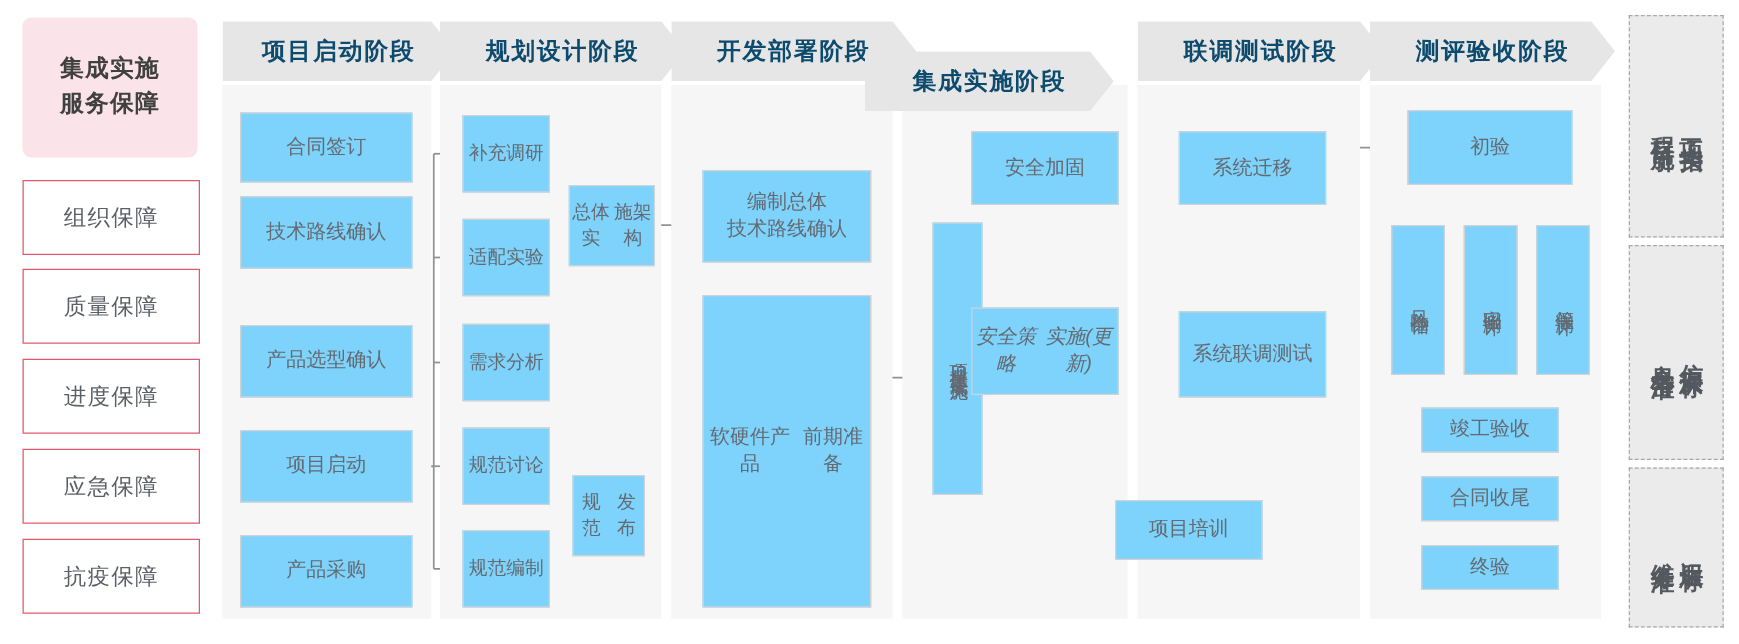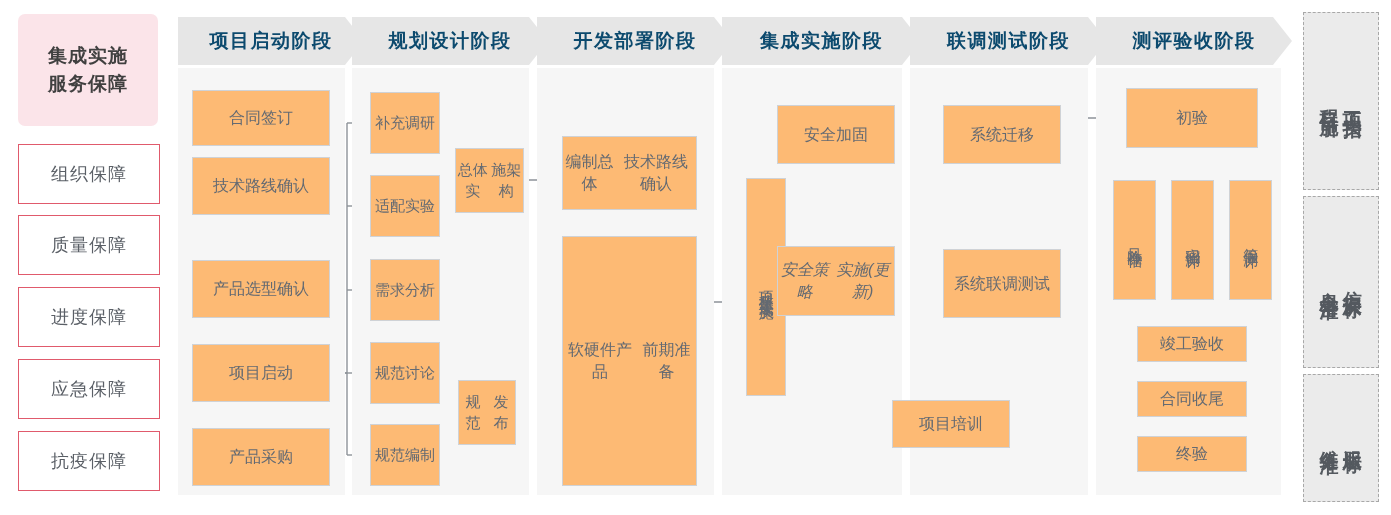--- a/index.html
+++ b/index.html
@@ -30,21 +30,21 @@
     position:absolute;top:17px;height:48px;
     background:#e6e6e6;
     display:flex;align-items:center;justify-content:center;
     color:#0c4a6e;font-weight:bold;font-size:19px;letter-spacing:1.5px;
     clip-path:polygon(0 0, calc(100% - 19px) 0, 100% 50%, calc(100% - 19px) 100%, 0 100%);
   }
   .chev.first{clip-path:polygon(0 0, calc(100% - 19px) 0, 100% 50%, calc(100% - 19px) 100%, 0 100%);}
 
   
   .node{
-    position:absolute;background:#fdba74;border:1px solid #cfd2d6;
+    position:absolute;background:#7dd3fc;border:1px solid #cfd2d6;
     display:flex;align-items:center;justify-content:center;text-align:center;
     color:#646a72;font-size:16px;line-height:1.35;box-sizing:border-box;
   }
   .node.sm{font-size:15px;}
   .node.vert{
     writing-mode:vertical-rl;text-orientation:upright;letter-spacing:2px;
   }
 
   
   .std{
@@ -146,21 +146,21 @@
   <div class="col-bg" style="left:178px;width:167px;height:427px;"></div>
   <div class="col-bg" style="left:352px;width:177px;height:427px;"></div>
   <div class="col-bg" style="left:537px;width:177px;height:427px;"></div>
   <div class="col-bg" style="left:722px;width:180px;height:427px;"></div>
   <div class="col-bg" style="left:910px;width:178px;height:427px;"></div>
   <div class="col-bg" style="left:1096px;width:185px;height:427px;"></div>
 
   <div class="chev first" style="left:178px;width:186px;">项目启动阶段</div>
   <div class="chev" style="left:352px;width:196px;">规划设计阶段</div>
   <div class="chev" style="left:537px;width:196px;">开发部署阶段</div>
-  <div class="chev" style="left:722px;width:199px;">集成实施阶段</div>
+  <div class="chev" style="left:692px;width:199px;margin-top:24px;">集成实施阶段</div>
   <div class="chev" style="left:910px;width:197px;">联调测试阶段</div>
   <div class="chev" style="left:1096px;width:196px;">测评验收阶段</div>
 
   <div class="node" style="left:192px;top:90px;width:138px;height:56px;">合同签订</div>
   <div class="node" style="left:192px;top:157px;width:138px;height:58px;">技术路线确认</div>
   <div class="node" style="left:192px;top:260px;width:138px;height:58px;">产品选型确认</div>
   <div class="node" style="left:192px;top:344px;width:138px;height:58px;">项目启动</div>
   <div class="node" style="left:192px;top:428px;width:138px;height:58px;">产品采购</div>
 
   <div class="node sm" style="left:370px;top:92px;width:70px;height:62px;">
@@ -185,21 +185,21 @@
     </div>
   <div class="node sm" style="left:455px;top:148px;width:69px;height:65px;">
       <div>总体实</div>
       <div>施架构</div>
     </div>
   <div class="node sm" style="left:458px;top:380px;width:58px;height:65px;">
       <div>规范</div>
       <div>发布</div>
     </div>
 
-  <div class="node" style="left:562px;top:136px;width:135px;height:74px;">
+  <div class="node" style="left:562px;top:136px;width:135px;height:74px;flex-direction:column;">
       <div>编制总体</div>
       <div>技术路线确认</div>
     </div>
   <div class="node" style="left:562px;top:236px;width:135px;height:250px;">
       <div>软硬件产品</div>
       <div>前期准备</div>
     </div>
 
   <div class="node sm vert" style="left:746px;top:178px;width:40px;height:218px;">项目整体集成实施</div>
   <div class="node" style="left:777px;top:105px;width:118px;height:59px;">安全加固</div>

